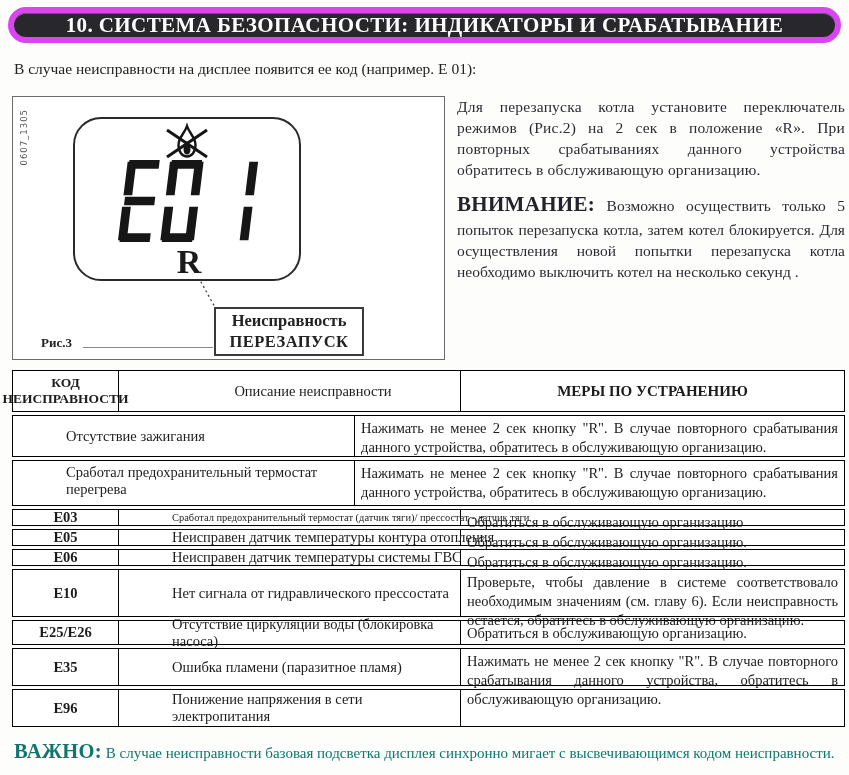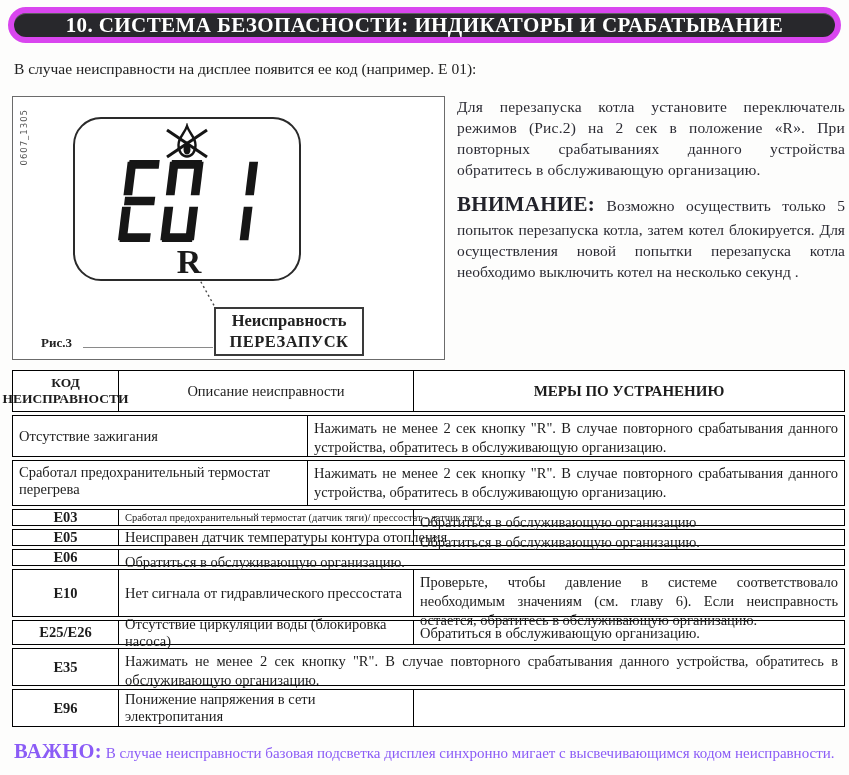--- a/index.html
+++ b/index.html
@@ -80,41 +80,41 @@
     align-items:stretch;
   }
   .cell{ padding:2px 6px; }
   .c-code{
     width:106px; flex:0 0 106px; border-right:1px solid #000;
     display:flex; align-items:center; justify-content:center;
     text-align:center; font-weight:bold; font-size:14.5px;
   }
   .c-desc{
     width:295px; flex:0 0 295px; border-right:1px solid #000;
-    display:flex; align-items:center; font-size:14.5px; line-height:1.15;
+    display:flex; align-items:center; font-size:14.5px; line-height:1.15;margin-left:47px;
   }
   .c-fix{
     flex:1 1 auto; font-size:14.5px; line-height:1.3; text-align:justify;
     padding-top:3px;
   }
   .thead .c-code{ font-size:13.5px; line-height:1.2; }
   .thead .c-desc{ justify-content:center; text-align:center; font-size:14.5px; }
   .thead .c-fix{
     display:flex; align-items:center; justify-content:center;
     font-weight:bold; font-size:15px; text-align:center;
   }
   .desc-top{ align-items:flex-start; padding-top:3px; }
   .desc-cond span{
     display:inline-block; font-size:11px; transform:scaleX(.95);
     transform-origin:left center; white-space:nowrap; line-height:1.1;
   }
   
   .important{
     position:absolute; left:14px; top:738px; width:828px;
-    font-size:15px; color:#8b5cf6; line-height:1.3;
+    font-size:15px; color:#0f766e; line-height:1.3;
   }
   .important b{ font-size:20.5px; font-weight:bold; letter-spacing:.3px; }
 </style>
 </head>
 <body>
 
 <div class="banner">
   <span>10. СИСТЕМА БЕЗОПАСНОСТИ: ИНДИКАТОРЫ И СРАБАТЫВАНИЕ</span>
 </div>
 
@@ -207,37 +207,39 @@
   </div>
 
   <div class="trow" style="height:17px">
     <div class="cell c-code">E05</div>
     <div class="cell c-desc" style="white-space:nowrap">Неисправен датчик температуры контура отопления</div>
     <div class="cell c-fix">Обратиться в обслуживающую организацию.</div>
   </div>
 
   <div class="trow" style="height:17px">
     <div class="cell c-code">E06</div>
+    <div class="cell c-desc" style="white-space:nowrap">Неисправен датчик температуры системы ГВС</div>
     <div class="cell c-fix">Обратиться в обслуживающую организацию.</div>
   </div>
 
   <div class="trow" style="height:48px">
     <div class="cell c-code">E10</div>
     <div class="cell c-desc">Нет сигнала от гидравлического прессостата</div>
     <div class="cell c-fix">Проверьте, чтобы давление в системе соответствовало необходимым значениям (см. главу 6). Если неисправность остается, обратитесь в обслуживающую организацию.</div>
   </div>
 
   <div class="trow" style="height:25px">
     <div class="cell c-code">E25/E26</div>
     <div class="cell c-desc">Отсутствие циркуляции воды (блокировка насоса)</div>
     <div class="cell c-fix">Обратиться в обслуживающую организацию.</div>
   </div>
 
   <div class="trow" style="height:38px">
     <div class="cell c-code">E35</div>
+    <div class="cell c-desc">Ошибка пламени (паразитное пламя)</div>
     <div class="cell c-fix">Нажимать не менее 2 сек кнопку "R". В случае повторного срабатывания данного устройства, обратитесь в обслуживающую организацию.</div>
   </div>
 
   <div class="trow" style="height:38px">
     <div class="cell c-code">E96</div>
     <div class="cell c-desc">Понижение напряжения в сети электропитания</div>
   </div>
 
 </div>
 

